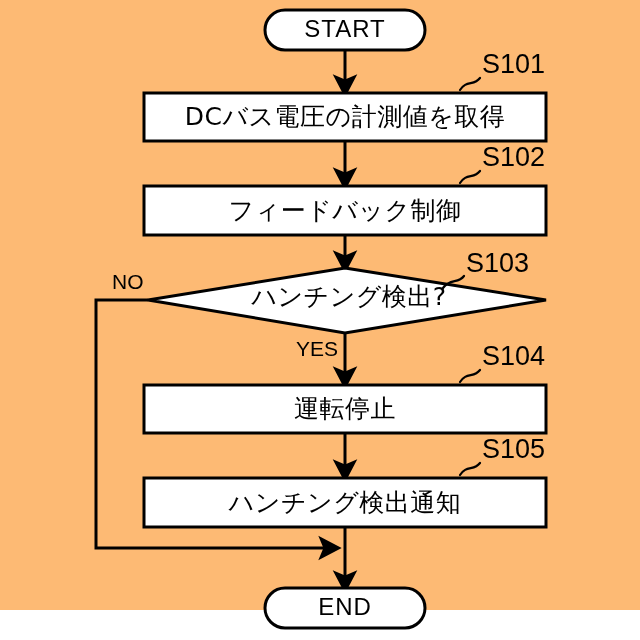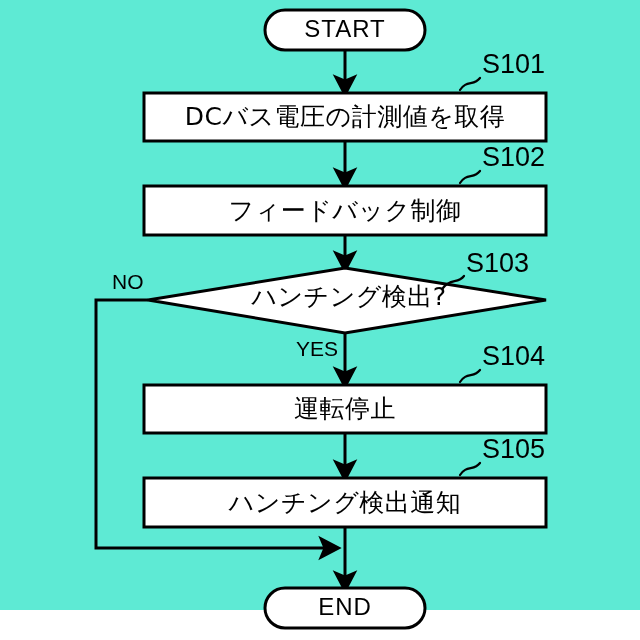--- a/index.html
+++ b/index.html
@@ -10,21 +10,21 @@
   body {
     width: 640px;
     height: 640px;
     font-family: "Liberation Sans", sans-serif;
     overflow: hidden;
   }
   #flowchart-root {
     position: relative;
     width: 640px;
     height: 610px;
-    background: #5eead4;
+    background: #fdba74;
   }
   svg.chart {
     display: block;
     width: 640px;
     height: 640px;
   }
   .shape {
     fill: #ffffff;
     stroke: #000000;
     stroke-width: 3;

